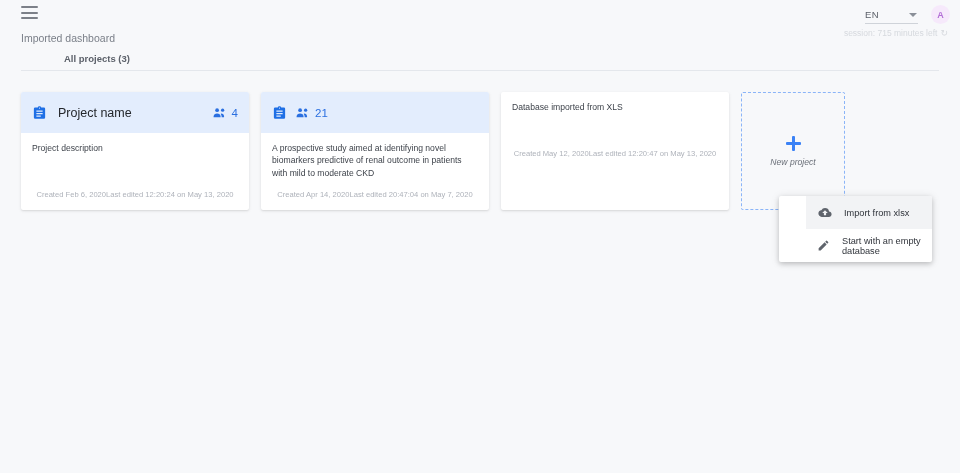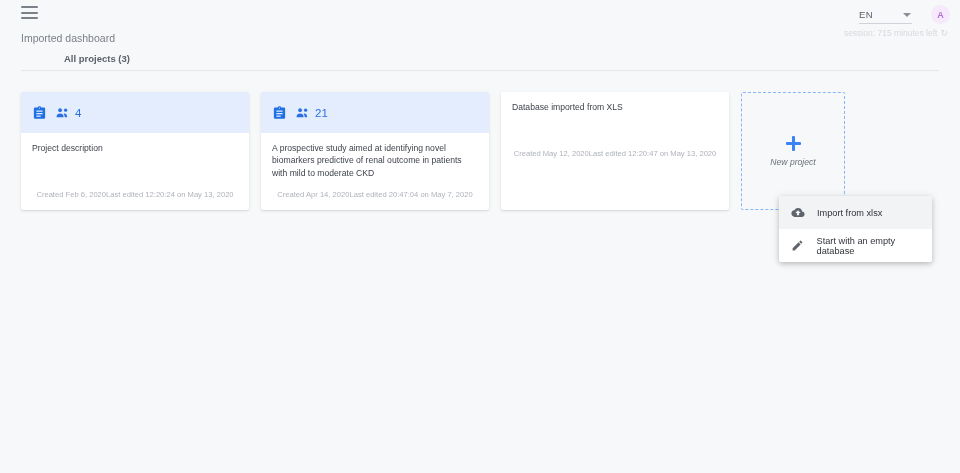--- a/index.html
+++ b/index.html
@@ -18,21 +18,21 @@
   }
   .hamburger {
     position: absolute; left: 21px; top: 6px;
     width: 17px; height: 13px;
     display: flex; flex-direction: column; justify-content: space-between;
     cursor: pointer;
   }
   .hamburger span { display: block; height: 2px; background: #7c8088; border-radius: 1px; }
 
   .lang-select {
-    position: absolute; right: 48px; top: 6px;
+    position: absolute; right: 42px; top: 6px;
     width: 53px; height: 18px;
     border-bottom: 1px solid #cfd3d9;
     display: flex; align-items: center; justify-content: space-between;
     cursor: pointer;
   }
   .lang-select .lang-text {
     font-size: 9.5px; color: #5a5f68; letter-spacing: .4px;
   }
   .caret {
     width: 0; height: 0;
@@ -145,20 +145,21 @@
   .new-project-label { font-size: 8.6px; color: #6b7079; }
 
   
   .menu {
     position: absolute; left: 779px; top: 196px;
     width: 153px;
     background: #ffffff;
     border-radius: 2px;
     box-shadow: 0 2px 5px rgba(0,0,0,.18), 0 1px 10px rgba(0,0,0,.10);
     overflow: hidden;
+    padding-left: 27px;
   }
   .menu-item {
     height: 33px;
     display: flex; align-items: center;
     padding-left: 11px; gap: 12px;
     font-size: 9.2px; color: #2f333a;
     cursor: pointer;
   }
   .menu-item.hovered { background: #f2f3f5; }
   .menu-icon { width: 15px; display: flex; align-items: center; justify-content: center; line-height: 0; }
@@ -199,20 +200,21 @@
 
 <div class="cards">
 
   <div class="card">
     <div class="card-header">
       <span class="clip-icon">
         <svg width="15" height="16" viewBox="0 0 24 24" fill="#1f6fe5">
           <path d="M19 3h-4.18C14.4 1.84 13.3 1 12 1s-2.4.84-2.82 2H5a2 2 0 0 0-2 2v14a2 2 0 0 0 2 2h14a2 2 0 0 0 2-2V5a2 2 0 0 0-2-2zm-7 0a1 1 0 1 1 0 2 1 1 0 0 1 0-2zm-5 5h10v2H7V8zm0 4h10v2H7v-2zm0 4h7v2H7v-2z"></path>
         </svg>
       </span>
+      <span class="card-title">Project name</span>
       <span class="members">
         <svg width="14" height="11" viewBox="0 0 24 18" fill="#2a6fe0">
           <circle cx="7" cy="5" r="3.2"></circle>
             <circle cx="16.5" cy="5" r="2.8"></circle>
           <path d="M1 16c0-3.2 2.7-5.2 6-5.2s6 2 6 5.2v1H1v-1z"></path>
           <path d="M14 10.9c2.9.1 5 2 5 5.1v1h-4.2v-1c0-1.9-.6-3.5-1.6-4.6l.8-.5z"></path>
         </svg>
         <span>4</span>
       </span>
     </div>

